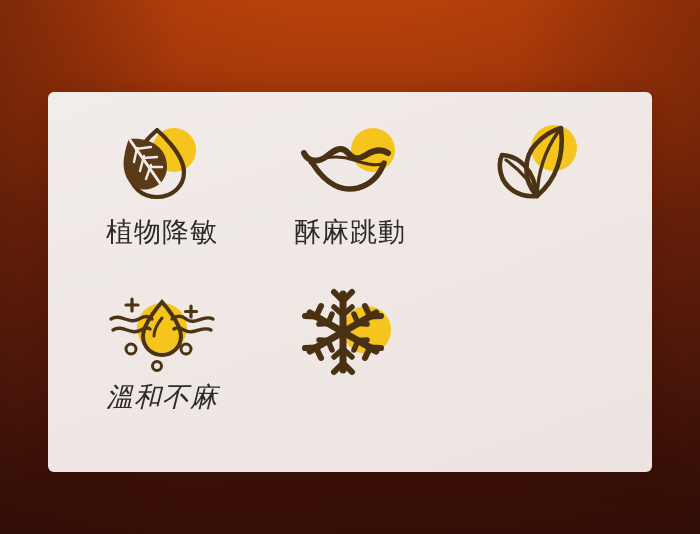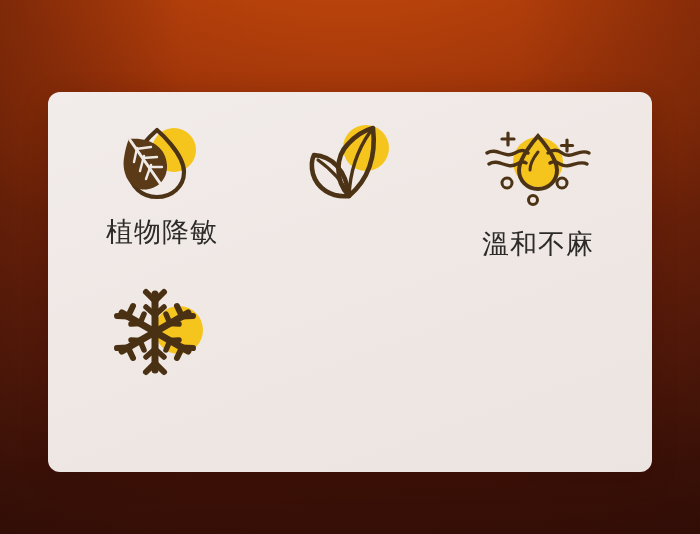--- a/index.html
+++ b/index.html
@@ -20,21 +20,21 @@
     position:absolute; inset:0;
     background:linear-gradient(90deg, rgba(40,12,6,0.30) 0%, rgba(0,0,0,0) 26%, rgba(0,0,0,0) 74%, rgba(40,12,6,0.22) 100%);
     pointer-events:none;
   }
 
   #card {
     position:absolute;
     left:48px; top:92px;
     width:604px; height:380px;
     background:linear-gradient(160deg,#f2ecea 0%,#efe8e5 45%,#ece4e1 100%);
-    border-radius:12px;
+    border-radius:6px;
     box-shadow:0 6px 26px rgba(40,10,4,0.22);
     z-index:2;
     display:grid;
     grid-template-columns:repeat(3,1fr);
     grid-template-rows:repeat(2,1fr);
     padding:26px 20px 22px;
   }
 
   .cell {
     display:flex;
@@ -51,21 +51,21 @@
   .cell-label {
     margin-top:8px;
     font-size:27px;
     line-height:1.1;
     letter-spacing:1px;
     color:#2c2b29;
     white-space:nowrap;
     font-weight:400;
   }
   .row2 .icon-wrap { height:96px; }
-  .row2 .cell-label { margin-top:16px; }
+  .row2 .cell-label { margin-top:3px;font-style:italic; }
 </style>
 </head>
 <body>
 
 <div id="stage">
 
   <div id="card">
 
     <div class="cell row1">
       <div class="icon-wrap">
@@ -80,20 +80,31 @@
             <path d="M41 45 L36 59"></path>
             <path d="M26 29 L41 27"></path>
             <path d="M33 38 L47 37"></path>
             <path d="M40 47 L52 47"></path>
           </g>
         </svg>
       </div>
       <div class="cell-label">植物降敏</div>
     </div>
 
+    <div class="cell row1">
+      <div class="icon-wrap">
+        <svg width="108" height="88" viewBox="0 0 108 88">
+          <circle cx="77" cy="30" r="22" fill="#f5c51e"></circle>
+          <path d="M8 33 C12 42 22 43 31 36 C40 29 46 26 52 33 C57 39 62 40 70 35 C78 30 86 29 92 33" fill="none" stroke="#4a3113" stroke-width="6" stroke-linecap="round" stroke-linejoin="round"></path>
+          <path d="M14 43 C30 36 46 36 58 40 C70 44 78 46 86 44" fill="none" stroke="#4a3113" stroke-width="3" stroke-linecap="round"></path>
+          <path d="M17 44 C30 64 46 72 62 68 C76 64 84 54 88 43" fill="none" stroke="#4a3113" stroke-width="5.5" stroke-linecap="round"></path>
+        </svg>
+      </div>
+      <div class="cell-label">酥麻跳動</div>
+    </div>
 
     <div class="cell row1">
       <div class="icon-wrap">
         <svg width="104" height="88" viewBox="0 0 104 88">
           <circle cx="68" cy="28" r="23" fill="#f5c51e"></circle>
           <path d="M75 8 C78 34 72 58 51 76 C36 60 38 36 50 24 C59 14 68 10 75 8 Z" fill="none" stroke="#4d3315" stroke-width="4.6" stroke-linejoin="round"></path>
           <path d="M72 12 C58 32 52 52 51 76" fill="none" stroke="#4d3315" stroke-width="3.4" stroke-linecap="round"></path>
           <path d="M16 35 C33 36 48 49 51 76 C33 78 19 68 15 54 C13 46 14 39 16 35 Z" fill="none" stroke="#4d3315" stroke-width="4.6" stroke-linejoin="round"></path>
           <path d="M20 40 C34 50 45 62 51 76" fill="none" stroke="#4d3315" stroke-width="3.2" stroke-linecap="round"></path>
         </svg>

